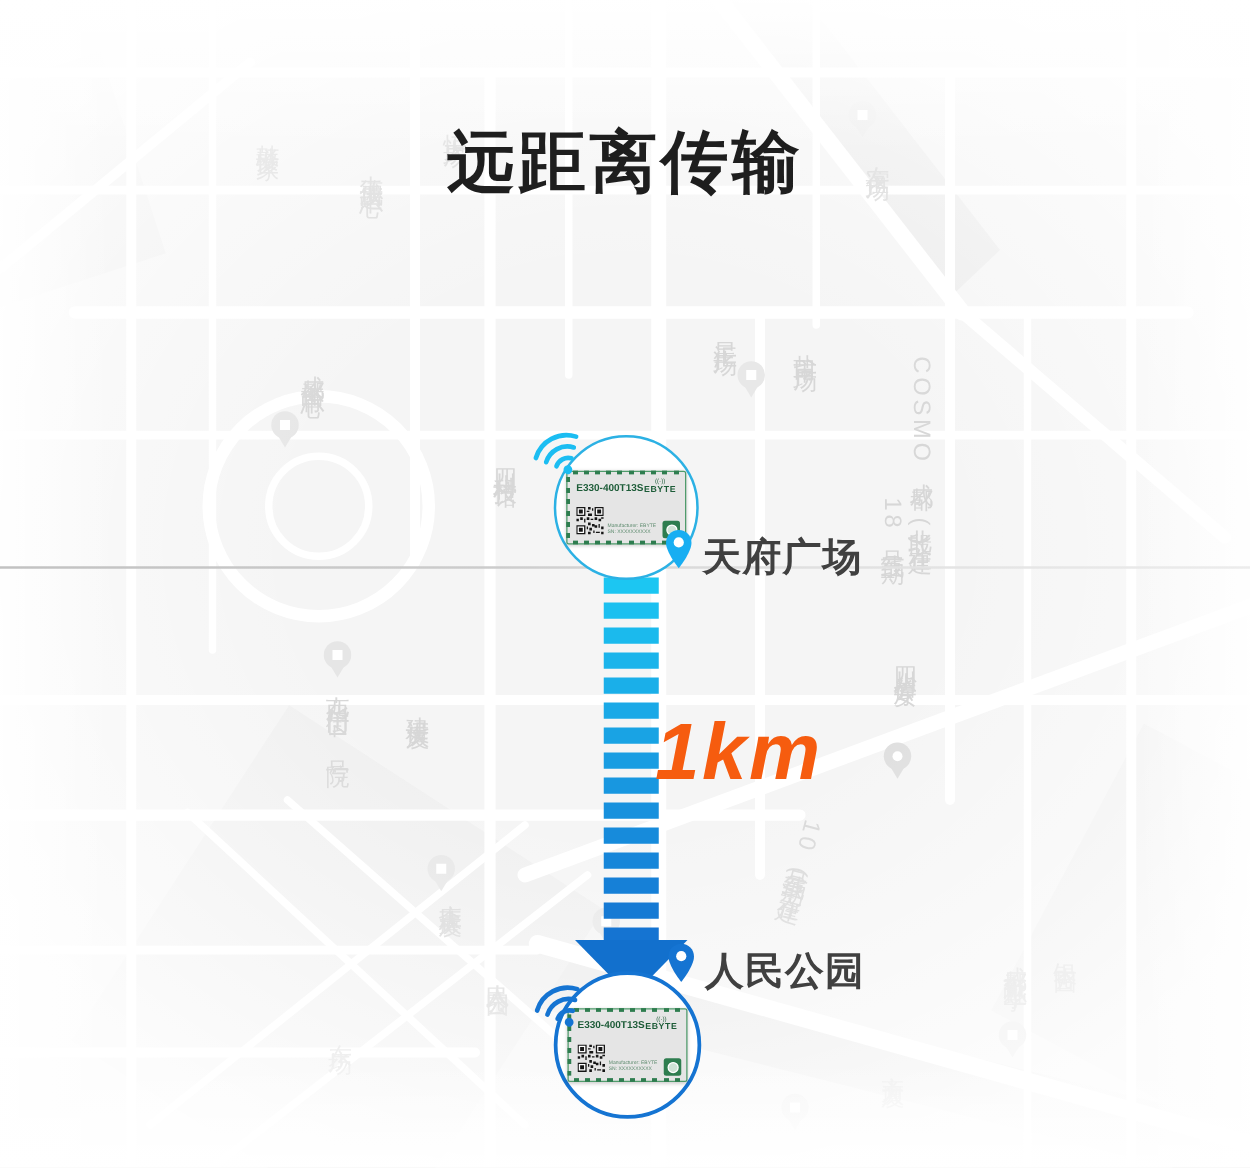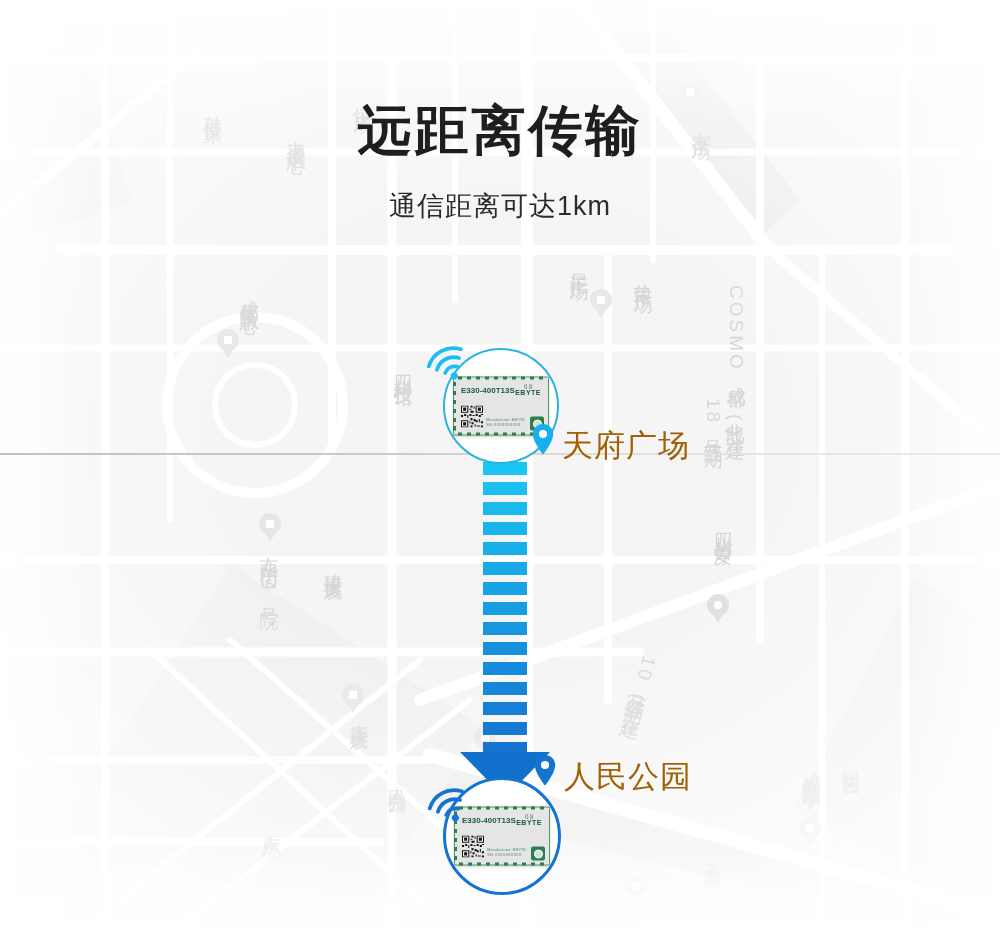--- a/index.html
+++ b/index.html
@@ -45,21 +45,21 @@
   
   .circle{position:absolute;border-radius:50%;background:#fff;}
   .circle.top{left:443px;top:348px;width:112px;height:112px;border:2px solid #2cb1e4;}
   .circle.bottom{left:443px;top:777px;width:112px;height:112px;border:3px solid #1574d2;}
   .wifi{position:absolute;width:50px;height:50px;transform:rotate(-28deg);}
   .wifi.top{left:422px;top:337px;color:#1bbdf2;}
   .wifi.bottom{left:423px;top:779px;color:#1574d2;}
   .pin{position:absolute;width:24px;height:33px;}
   .pin.top{left:531px;top:423px;color:#18aef2;}
   .pin.bottom{left:533px;top:754px;color:#1574d2;}
-  .loc-label{position:absolute;font-size:31px;font-weight:400;color:#a16207;letter-spacing:1px;}
+  .loc-label{position:absolute;font-size:31px;font-weight:700;color:#404040;letter-spacing:1px;}
   .loc-label.top{left:562px;top:425px;}
   .loc-label.bottom{left:564px;top:756px;}
 
   
   .pcb{position:absolute;left:50%;top:50%;transform:translate(-50%,-50%);
     width:94px;height:57px;background:#e5e5e5;border:1.5px solid #4f9b6b;border-radius:2px;
     box-shadow:0 1px 3px rgba(0,0,0,.18);}
   .cast-t{position:absolute;top:-1px;left:4px;right:4px;height:3px;
     background:repeating-linear-gradient(90deg,#2e7d4f 0 4px,transparent 4px 9px);}
   .cast-b{position:absolute;bottom:-1px;left:4px;right:4px;height:3px;
@@ -193,40 +193,40 @@
       <div class="map-label" style="left: 384px; top: 772px;">人民公园</div>
       <div class="map-label" style="left: 258px; top: 820px;">东广场</div>
       <div class="map-label" style="left: 700px; top: 845px;">齐力大厦</div>
       <div class="map-label" style="left: 798px; top: 758px;">成都市彩虹小学</div>
       <div class="map-label" style="left: 838px; top: 756px;">银杏园</div>
     </div>
   <div class="fade"></div>
   <div class="railway"></div>
 
   <div class="title">远距离传输</div>
-  <div class="subtitle">通信距离可达1km</div>
 
   <div class="dashes">
       <div class="dash" style="background: rgb(28, 198, 242);"></div>
       <div class="dash" style="background: rgb(28, 192, 240);"></div>
       <div class="dash" style="background: rgb(27, 186, 237);"></div>
       <div class="dash" style="background: rgb(27, 180, 235);"></div>
       <div class="dash" style="background: rgb(26, 175, 233);"></div>
       <div class="dash" style="background: rgb(26, 169, 231);"></div>
       <div class="dash" style="background: rgb(25, 163, 228);"></div>
       <div class="dash" style="background: rgb(25, 157, 226);"></div>
       <div class="dash" style="background: rgb(24, 151, 224);"></div>
       <div class="dash" style="background: rgb(24, 145, 221);"></div>
       <div class="dash" style="background: rgb(23, 139, 219);"></div>
       <div class="dash" style="background: rgb(23, 134, 217);"></div>
       <div class="dash" style="background: rgb(22, 128, 215);"></div>
       <div class="dash" style="background: rgb(22, 122, 212);"></div>
       <div class="dash" style="background: rgb(21, 116, 210);"></div>
     </div>
   <div class="arrow-head" style="border-top-color: rgb(18, 112, 205);"></div>
+  <div class="distance" style="color: rgb(246, 92, 15);">1km</div>
 
   <div class="circle top">
     <div class="pcb">
       <div class="cast-t"></div>
       <div class="cast-b"></div>
       <div class="cast-l"></div>
       <div class="pcb-model">E330-400T13S</div>
       <div class="pcb-logo">
         <div class="pcb-mark">((·))</div>
         <div class="pcb-brand">EBYTE</div>

